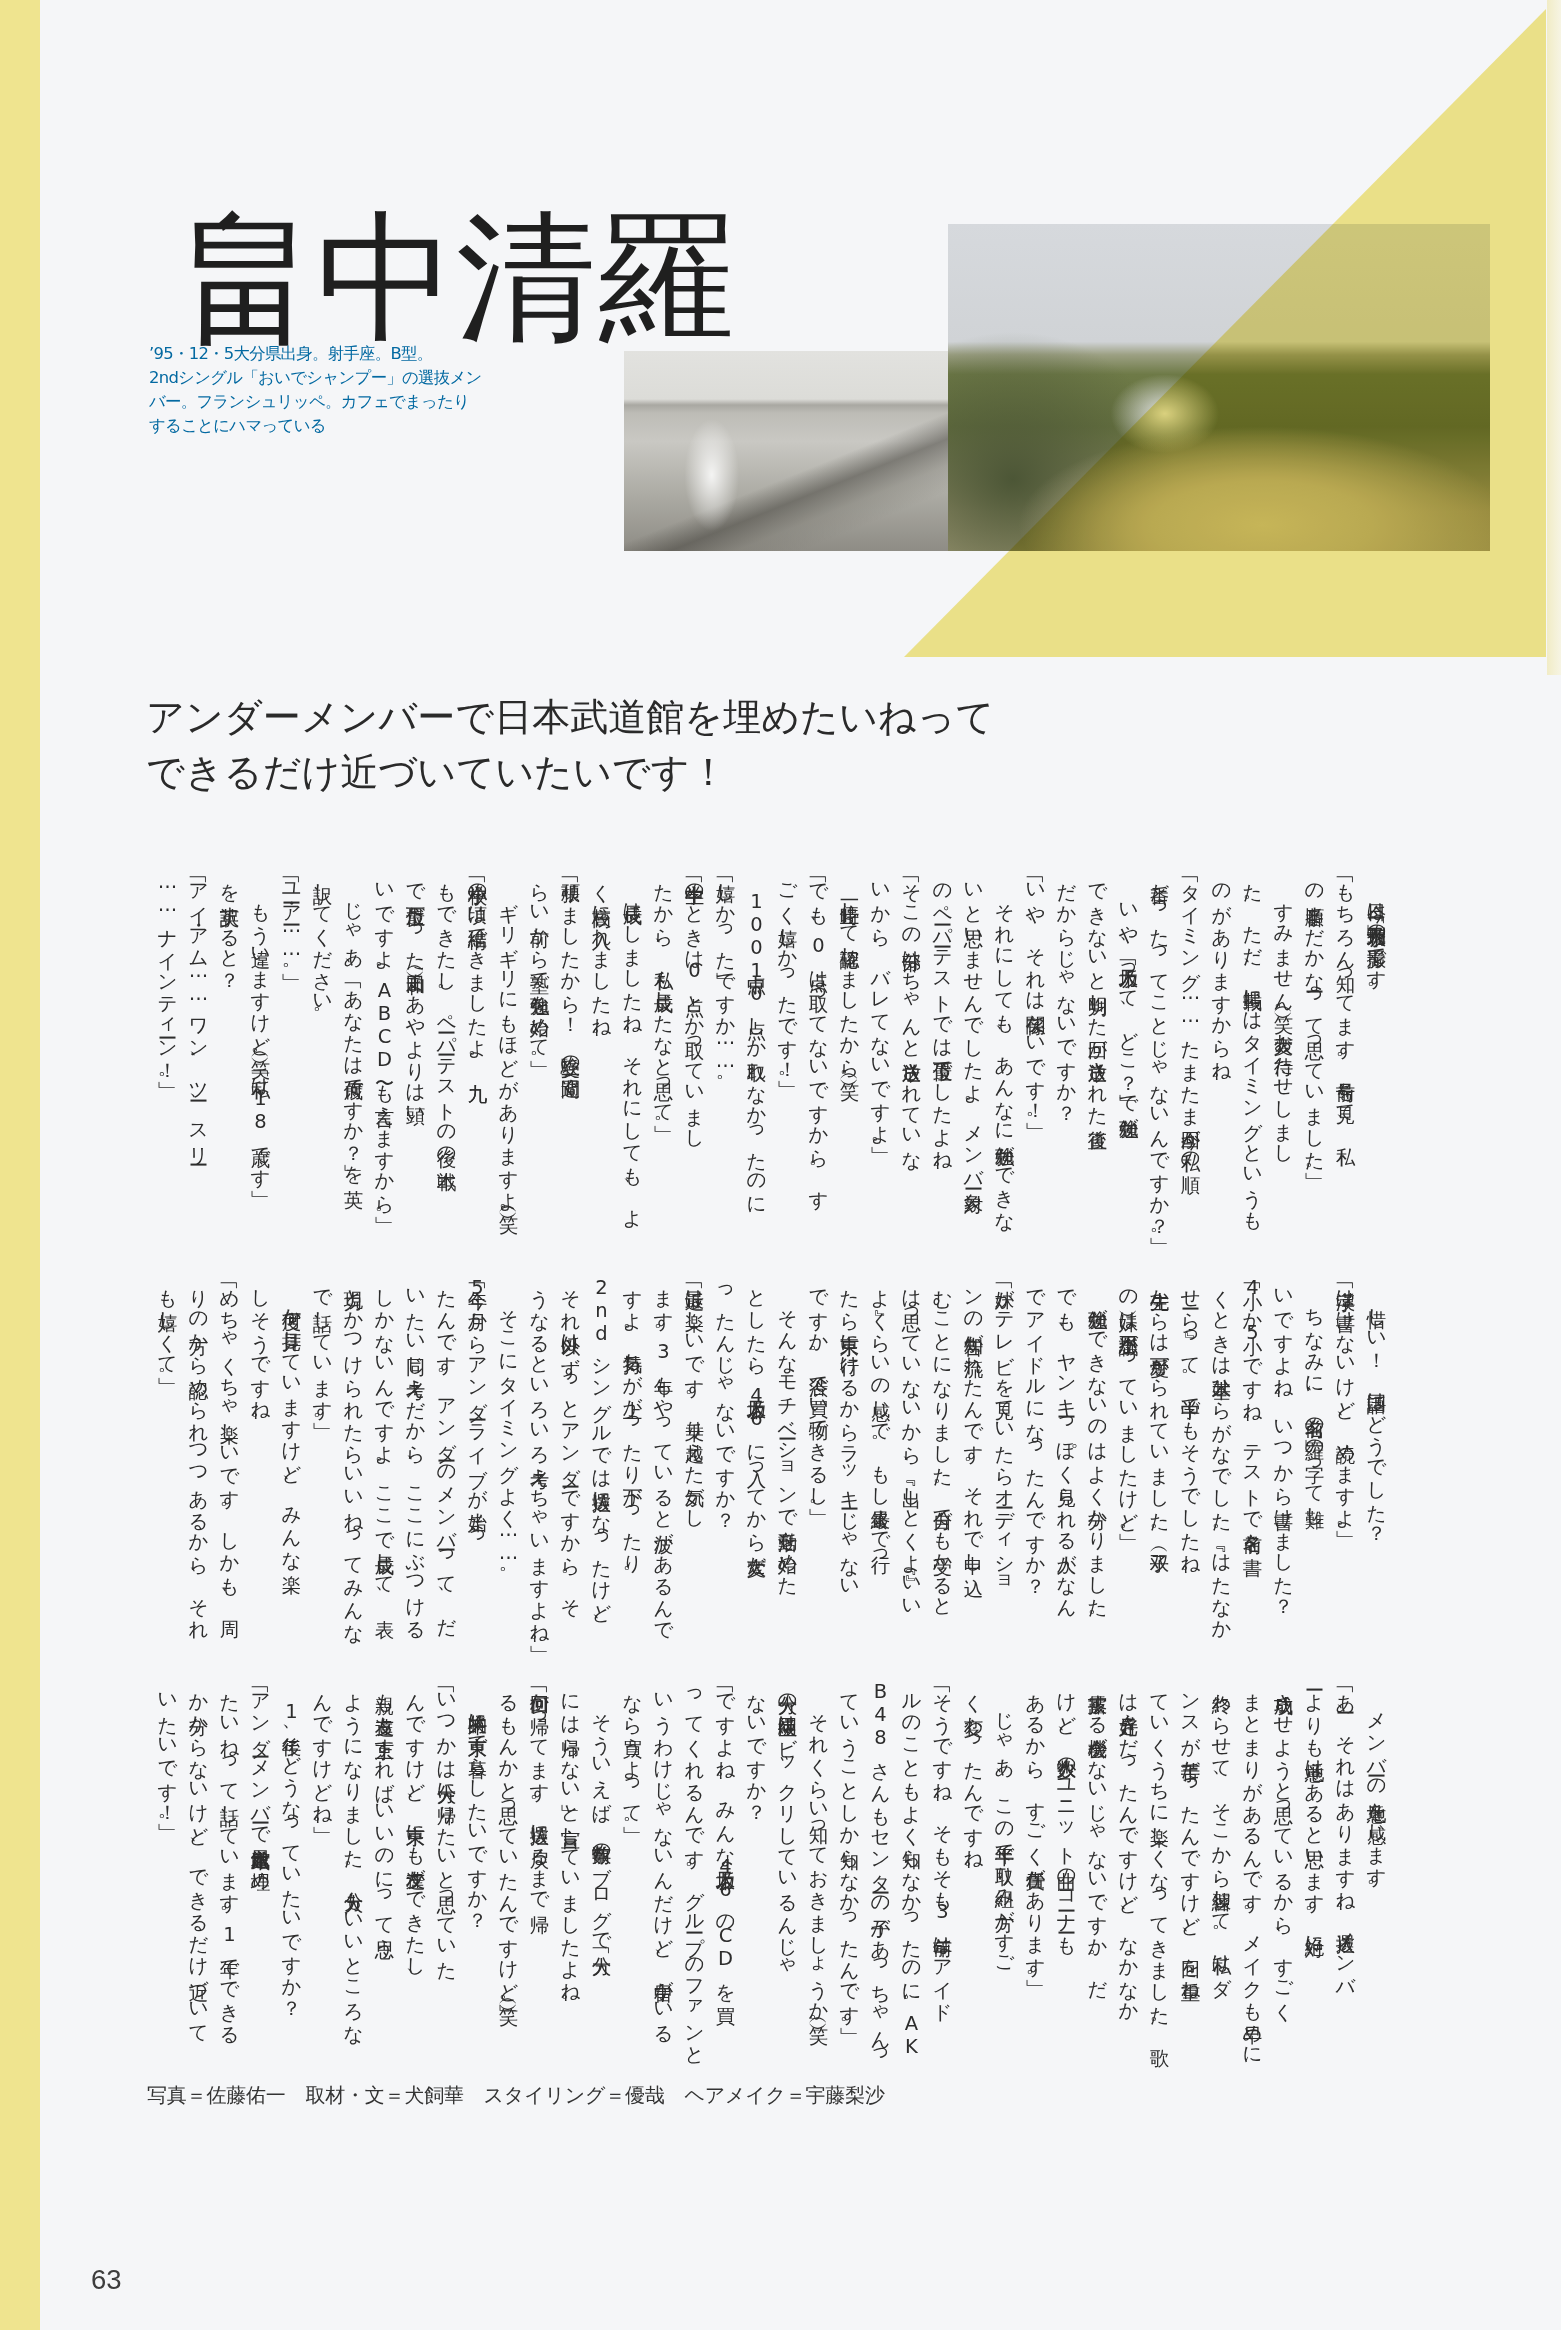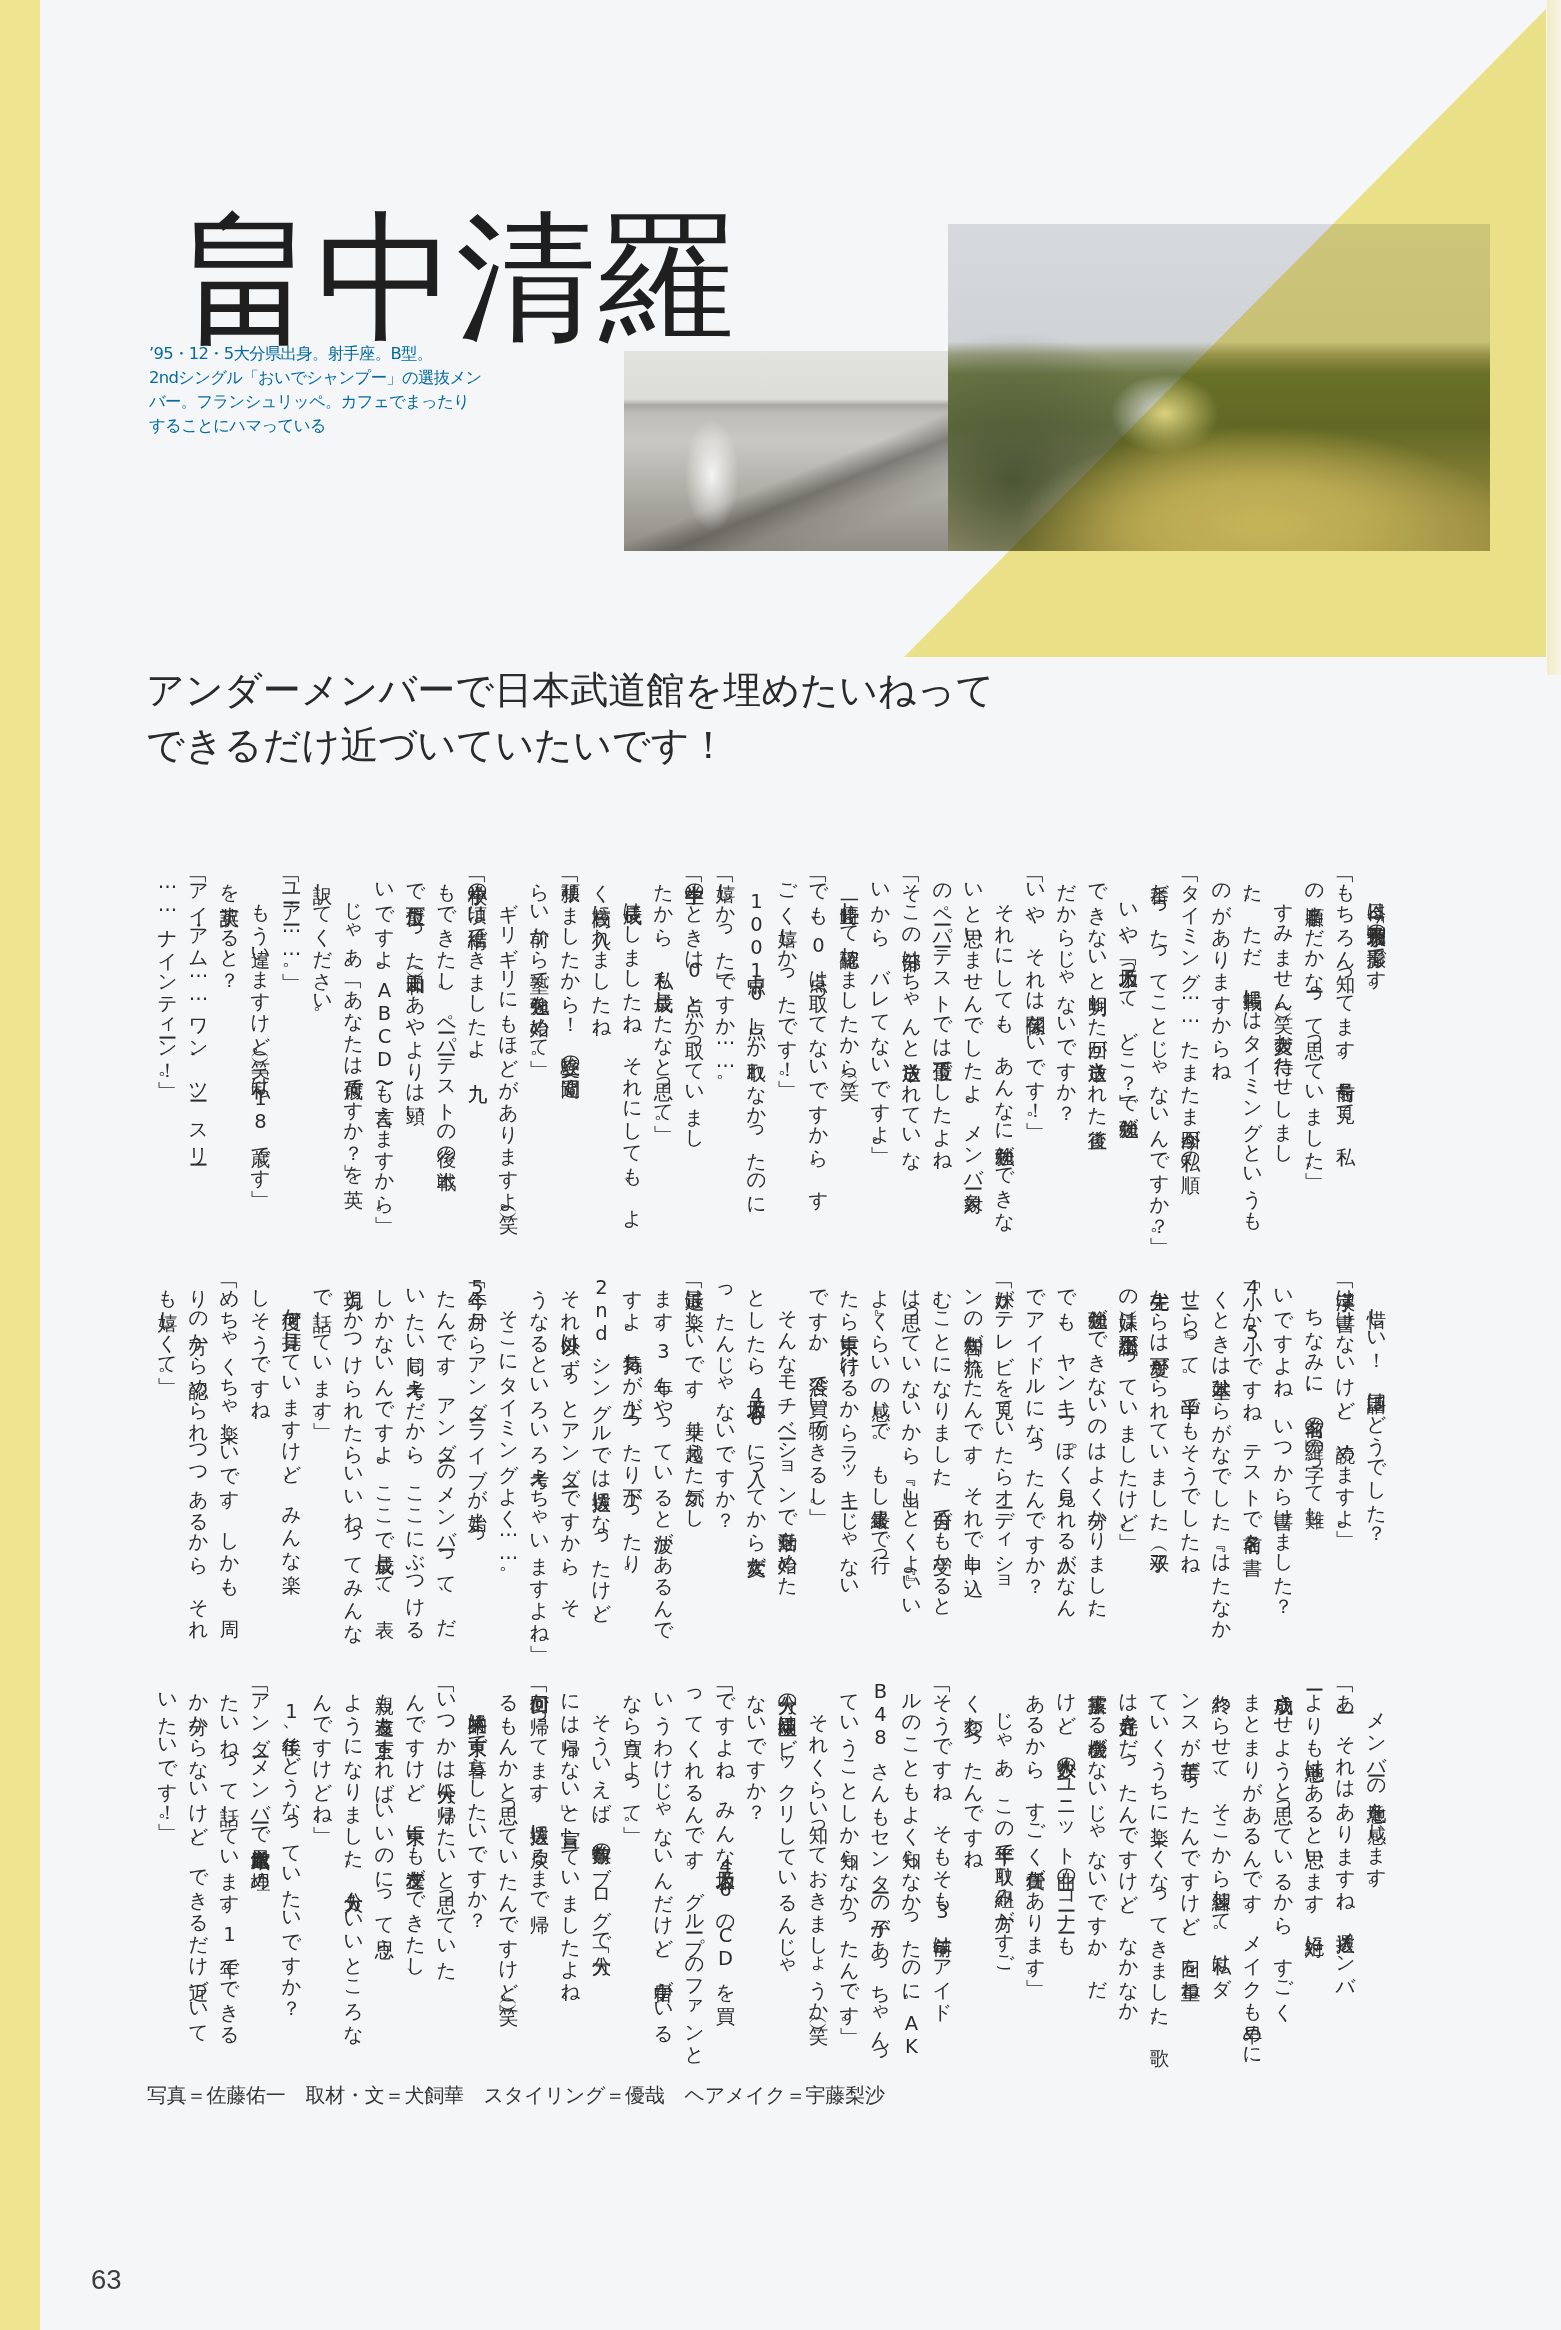--- a/index.html
+++ b/index.html
@@ -45,21 +45,21 @@
   .triangle {
     position: absolute; left: 0; top: 0; width: 1562px; height: 675px;
     background: #f4e98c; mix-blend-mode: multiply;
     clip-path: polygon(1546px 9px, 1546px 657px, 904px 657px);
   }
   .edge-right {
     position: absolute; right: 0; top: 0; width: 15px; height: 675px;
     background: linear-gradient(to right, #f1ecc6, #f7f5e6);
   }
   .headline {
-    position: absolute; left: 146px; top: 663px;
+    position: absolute; left: 146px; top: 690px;
     font-family: "DejaVu Serif", "Liberation Serif", serif;
     font-size: 38px; line-height: 55px; color: #2a2a2a; margin: 0; font-weight: normal;
   }
   .headline div { white-space: nowrap; }
 
   .band {
     position: absolute; left: 133px; width: 1259px; height: 355px;
     writing-mode: vertical-rl; text-orientation: upright;
     font-size: 19.5px; line-height: 31px; color: #2d2d2d;
   }

